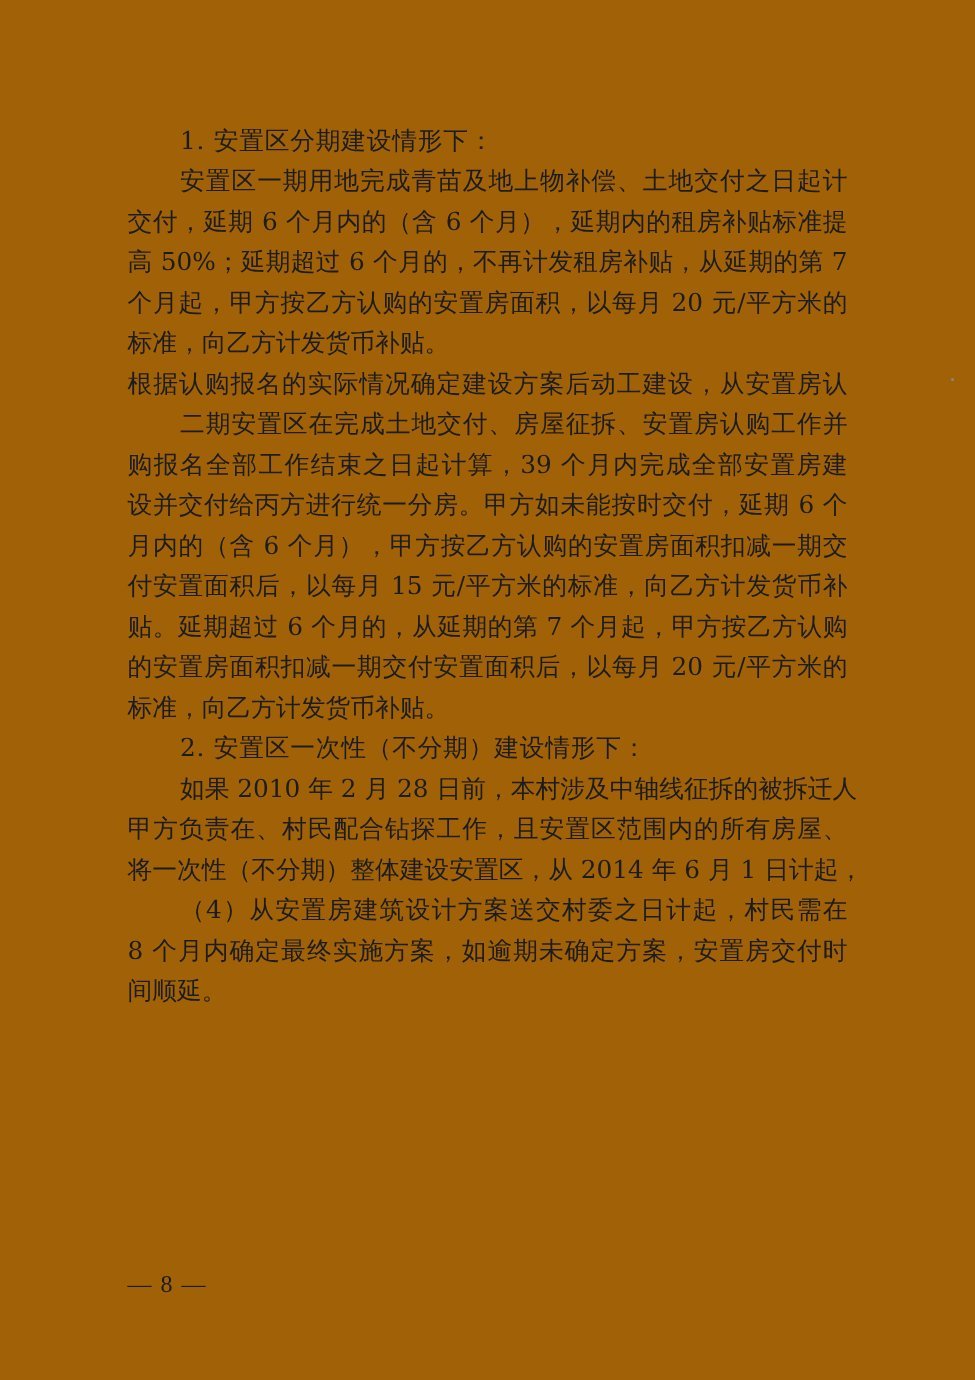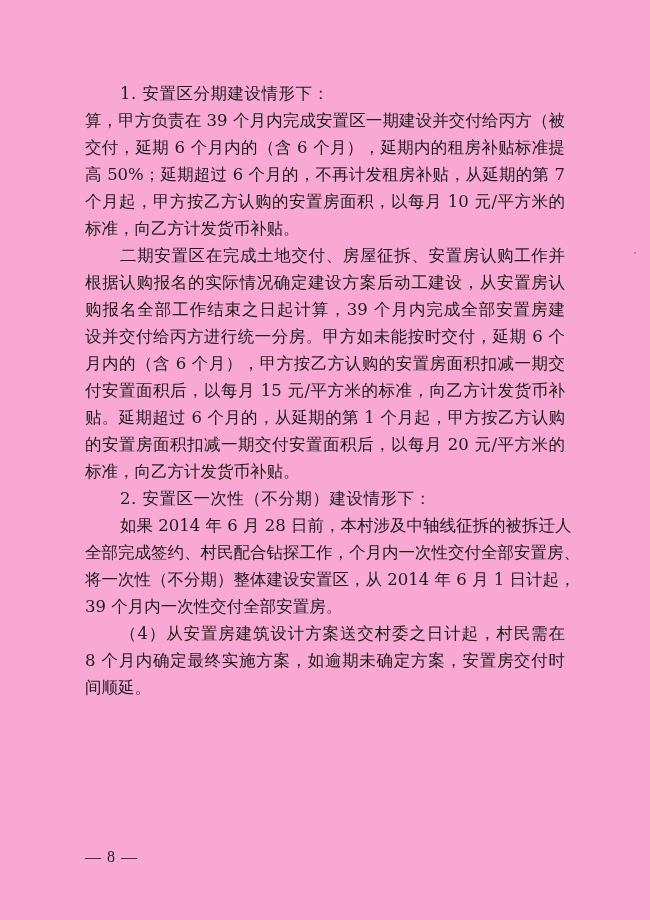--- a/index.html
+++ b/index.html
@@ -14,21 +14,21 @@
       overflow: hidden;
       font-family: "DejaVu Serif", "Liberation Serif", serif;
       color: #1c1c1c;
     }
     .page {
       position: absolute;
       left: 0;
       top: 0;
       width: 650px;
       height: 920px;
-      background: #f9a8d4;
+      background: #a16207;
     }
     .text-body {
       position: absolute;
       left: 85px;
       top: 80px;
       width: 480px;
     }
     .line {
       height: 27px;
       line-height: 27px;
@@ -67,46 +67,45 @@
 </head>
 <body>
 
 <div class="page">
 
   <div class="text-body">
 
     <div class="line ind last heading">1. 安置区分期建设情形下：</div>
 
     <div>
-      <div class="line">算，甲方负责在 39 个月内完成安置区一期建设并交付给丙方（被</div>
+      <div class="line ind">安置区一期用地完成青苗及地上物补偿、土地交付之日起计</div>
       <div class="line">交付，延期 6 个月内的（含 6 个月），延期内的租房补贴标准提</div>
       <div class="line">高 50%；延期超过 6 个月的，不再计发租房补贴，从延期的第 7</div>
-      <div class="line">个月起，甲方按乙方认购的安置房面积，以每月 10 元/平方米的</div>
+      <div class="line">个月起，甲方按乙方认购的安置房面积，以每月 20 元/平方米的</div>
       <div class="line last">标准，向乙方计发货币补贴。</div>
     </div>
 
     <div>
+      <div class="line">根据认购报名的实际情况确定建设方案后动工建设，从安置房认</div>
       <div class="line ind">二期安置区在完成土地交付、房屋征拆、安置房认购工作并</div>
-      <div class="line">根据认购报名的实际情况确定建设方案后动工建设，从安置房认</div>
       <div class="line">购报名全部工作结束之日起计算，39 个月内完成全部安置房建</div>
       <div class="line">设并交付给丙方进行统一分房。甲方如未能按时交付，延期 6 个</div>
       <div class="line">月内的（含 6 个月），甲方按乙方认购的安置房面积扣减一期交</div>
       <div class="line">付安置面积后，以每月 15 元/平方米的标准，向乙方计发货币补</div>
-      <div class="line">贴。延期超过 6 个月的，从延期的第 1 个月起，甲方按乙方认购</div>
+      <div class="line">贴。延期超过 6 个月的，从延期的第 7 个月起，甲方按乙方认购</div>
       <div class="line">的安置房面积扣减一期交付安置面积后，以每月 20 元/平方米的</div>
       <div class="line last">标准，向乙方计发货币补贴。</div>
     </div>
 
     <div class="line ind last heading">2. 安置区一次性（不分期）建设情形下：</div>
 
     <div>
-      <div class="line ind">如果 2014 年 6 月 28 日前，本村涉及中轴线征拆的被拆迁人</div>
-      <div class="line">全部完成签约、村民配合钻探工作，个月内一次性交付全部安置房、</div>
+      <div class="line ind">如果 2010 年 2 月 28 日前，本村涉及中轴线征拆的被拆迁人</div>
+      <div class="line">甲方负责在、村民配合钻探工作，且安置区范围内的所有房屋、</div>
       <div class="line">将一次性（不分期）整体建设安置区，从 2014 年 6 月 1 日计起，</div>
-      <div class="line last">39 个月内一次性交付全部安置房。</div>
     </div>
 
 
     <div>
       <div class="line ind">（4）从安置房建筑设计方案送交村委之日计起，村民需在</div>
       <div class="line">8 个月内确定最终实施方案，如逾期未确定方案，安置房交付时</div>
       <div class="line last">间顺延。</div>
     </div>
 
   </div>

